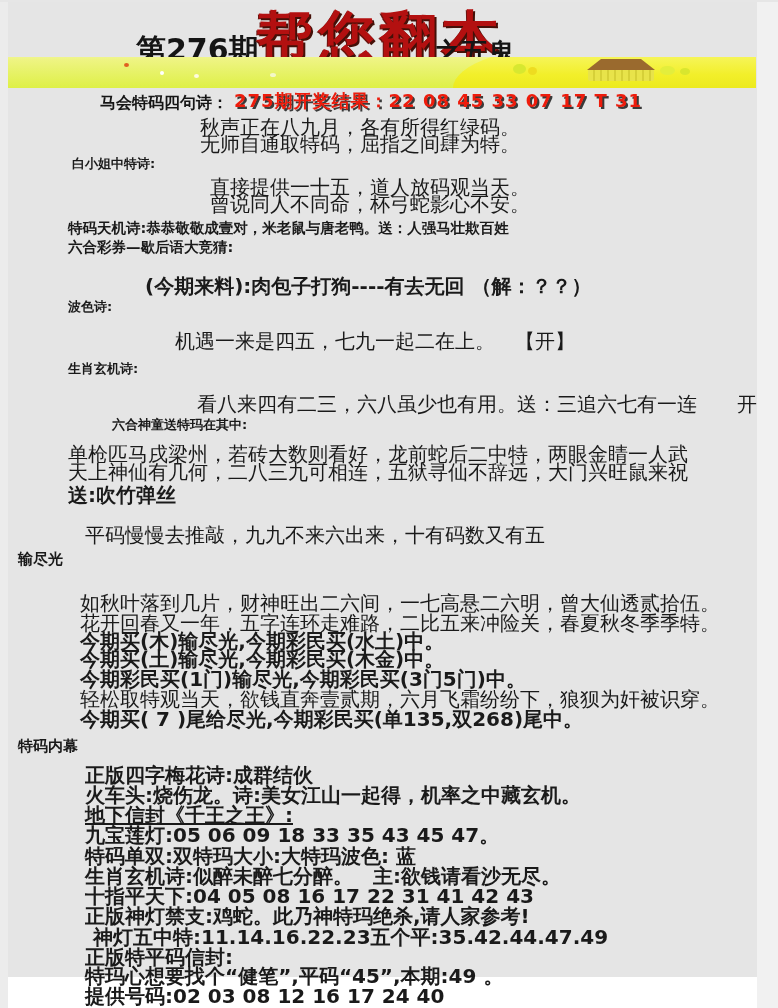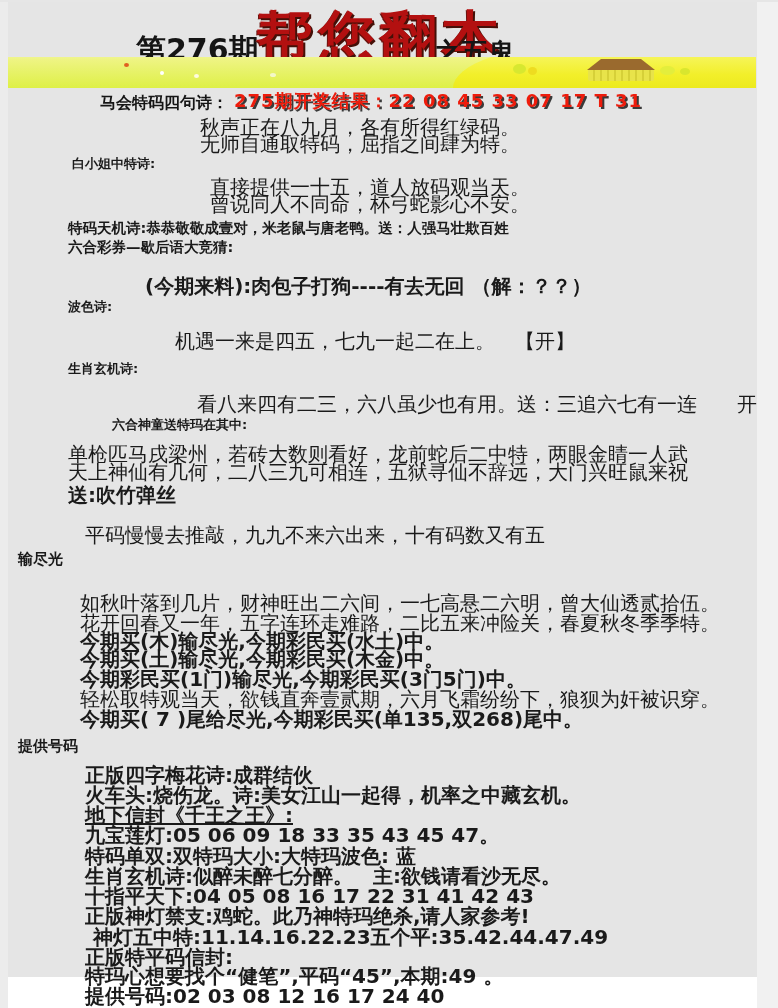--- a/index.html
+++ b/index.html
@@ -130,21 +130,21 @@
 
   <div class="ln h1" style="left:18px;top:550px;">输尽光</div>
   <div class="ln w5" style="left:80px;top:590px;">如秋叶落到几片，财神旺出二六间，一七高悬二六明，曾大仙透贰拾伍。</div>
   <div class="ln w5" style="left:80px;top:610px;">花开回春又一年，五字连环走难路，二比五来冲险关，春夏秋冬季季特。</div>
   <div class="ln w7" style="left:80px;top:628px;">今期买(木)输尽光,今期彩民买(水土)中。</div>
   <div class="ln w7" style="left:80px;top:646px;">今期买(土)输尽光,今期彩民买(木金)中。</div>
   <div class="ln w7" style="left:80px;top:666px;">今期彩民买(1门)输尽光,今期彩民买(3门5门)中。</div>
   <div class="ln w5" style="left:80px;top:686px;">轻松取特观当天，欲钱直奔壹贰期，六月飞霜纷纷下，狼狈为奸被识穿。</div>
   <div class="ln w7" style="left:80px;top:706px;">今期买( 7 )尾给尽光,今期彩民买(单135,双268)尾中。</div>
 
-  <div class="ln h1" style="left:18px;top:737px;">提供号码</div>
+  <div class="ln h1" style="left:18px;top:737px;">特码内幕</div>
   <div class="ln w6" style="left:85px;top:762px;">正版四字梅花诗:成群结伙</div>
   <div class="ln w6" style="left:85px;top:782px;">火车头:烧伤龙。诗:美女江山一起得，机率之中藏玄机。</div>
   <div class="ln w6" style="left:85px;top:802px;text-decoration:underline;">地下信封《千王之王》:</div>
   <div class="ln w6" style="left:85px;top:822px;">九宝莲灯:05 06 09 18 33 35 43 45 47。</div>
   <div class="ln w6" style="left:85px;top:843px;">特码单双:双特玛大小:大特玛波色: 蓝</div>
   <div class="ln w6" style="left:85px;top:863px;">生肖玄机诗:似醉未醉七分醉。　主:欲钱请看沙无尽。</div>
   <div class="ln w6" style="left:85px;top:883px;">十指平天下:04 05 08 16 17 22 31 41 42 43</div>
   <div class="ln w6" style="left:85px;top:903px;">正版神灯禁支:鸡蛇。此乃神特玛绝杀,请人家参考!</div>
   <div class="ln w6" style="left:93px;top:924px;">神灯五中特:11.14.16.22.23五个平:35.42.44.47.49</div>
   <div class="ln w6" style="left:85px;top:944px;">正版特平码信封:</div>

